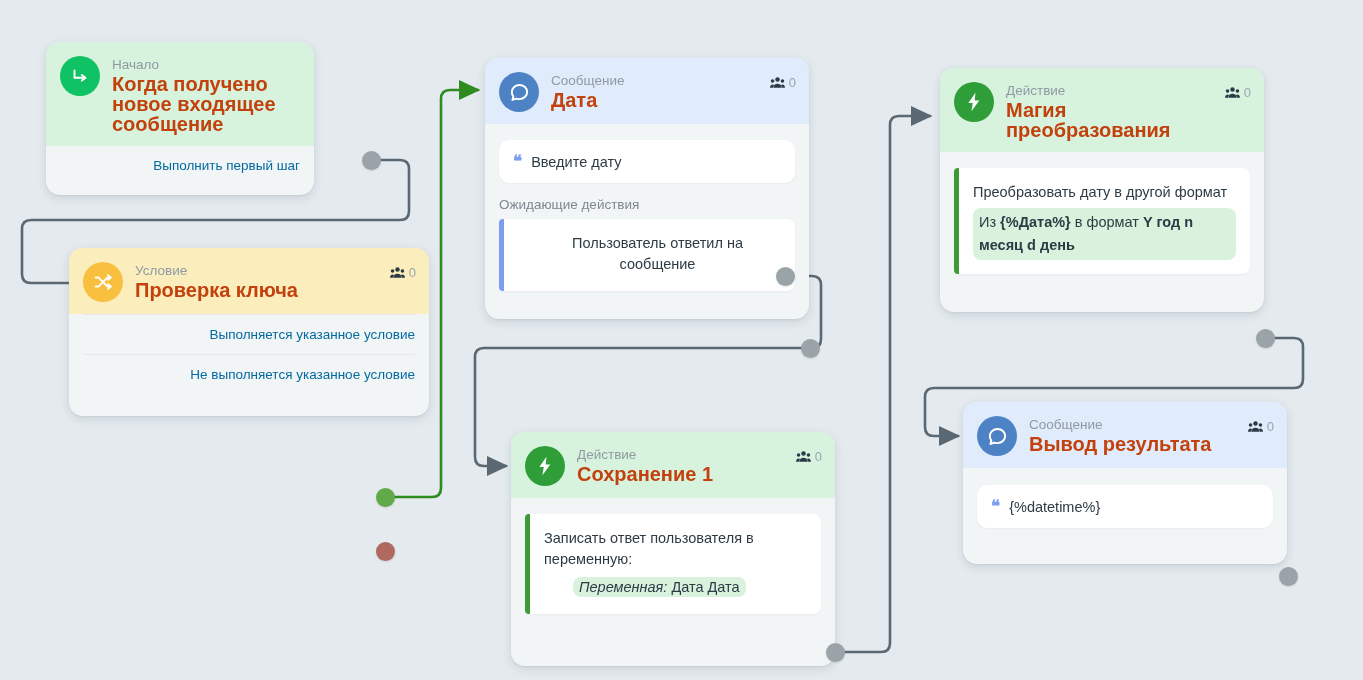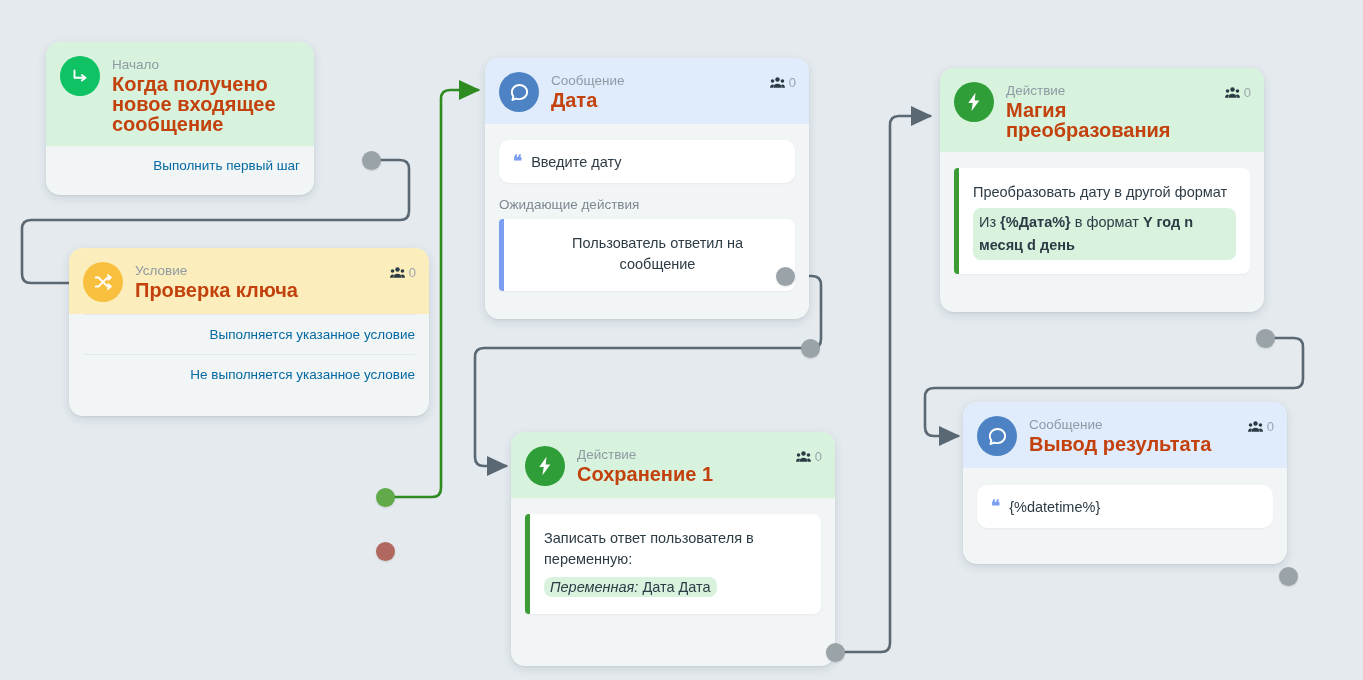--- a/index.html
+++ b/index.html
@@ -259,21 +259,21 @@
             <path d="M0 15 C0 12.3 1.4 10.6 3.4 10.6 C4.2 10.6 4.9 10.9 5.4 11.4 C4.6 12.4 4.2 13.6 4.2 15 Z"></path>
           <circle cx="16.6" cy="6" r="2.4"></circle>
             <path d="M20 15 C20 12.3 18.6 10.6 16.6 10.6 C15.8 10.6 15.1 10.9 14.6 11.4 C15.4 12.4 15.8 13.6 15.8 15 Z"></path>
         </svg>
         <span class="num">0</span>
       </div>
     </div>
     <div class="nbody">
       <div class="panel lgreen" style="padding:14px 14px 16px 14px;">
         <div>Записать ответ пользователя в переменную:</div>
-        <div style="margin-top:7px;">
+        <div style="margin-top:7px;margin-left:29px;">
           <span class="tag green"><span class="italic">Переменная:</span> <span>Дата Дата</span></span>
         </div>
       </div>
     </div>
     <div class="footpad" style="height:38px;"></div>
   </div>
   <div class="port" style="left:826px; top:643px;"></div>
 
   <div class="node" id="n-magic">
     <div class="nhead green">

